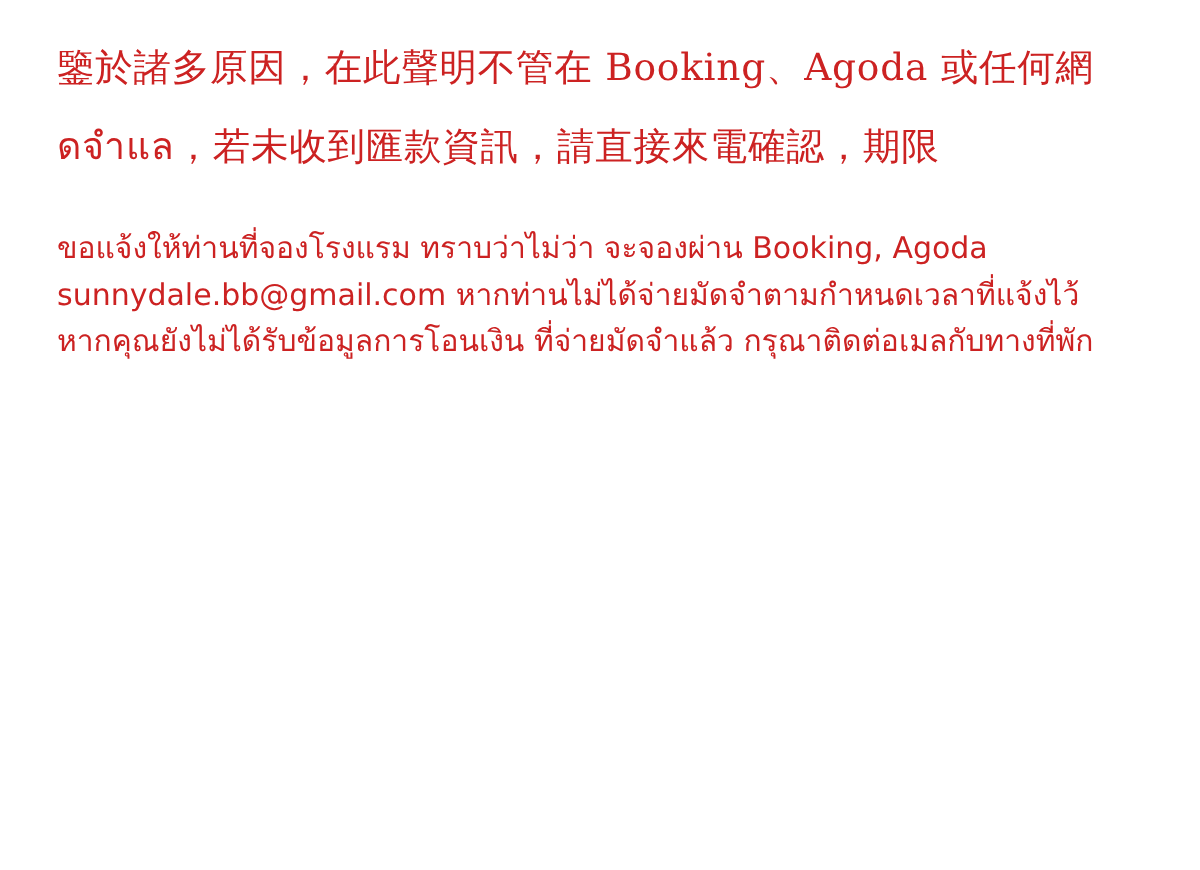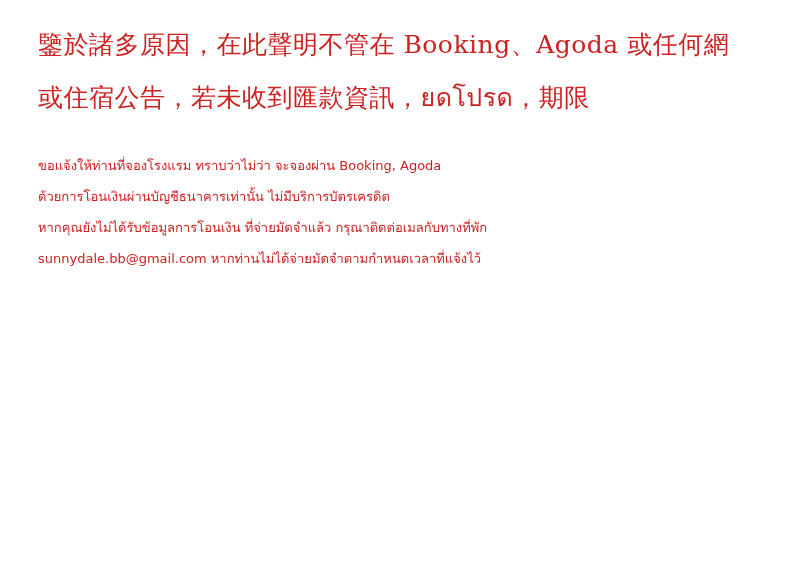--- a/index.html
+++ b/index.html
@@ -32,45 +32,44 @@
     white-space: nowrap;
   }
   .block-zh .bold {
     font-weight: bold;
   }
   .gap {
     height: 26px;
   }
   .block-th {
     color: #cc2222;
-    font-size: 13px;
+    font-size: 20px;
     line-height: 31px;
     font-family: "DejaVu Sans", "Liberation Sans", sans-serif;
   }
   .block-th .ln {
     display: block;
     white-space: nowrap;
   }
 </style>
 </head>
 <body>
 
 <div class="page">
 
   <div class="block-zh">
     <span class="ln">
       <span>鑒於諸多原因，在此聲明不管在 Booking、Agoda 或任何網</span>
     </span>
     <span class="ln">
-      <span>或住宿公告，若未收到匯款資訊，ยดโปรด，期限</span>
+      <span>ดจำแล，若未收到匯款資訊，請直接來電確認，期限</span>
     </span>
   </div>
 
   <div class="gap"></div>
 
   <div class="block-th">
     <span class="ln">ขอแจ้งให้ท่านที่จองโรงแรม ทราบว่าไม่ว่า จะจองผ่าน Booking, Agoda</span>
-    <span class="ln">ด้วยการโอนเงินผ่านบัญชีธนาคารเท่านั้น ไม่มีบริการบัตรเครดิต</span>
+    <span class="ln">sunnydale.bb@gmail.com   หากท่านไม่ได้จ่ายมัดจำตามกำหนดเวลาที่แจ้งไว้</span>
     <span class="ln">หากคุณยังไม่ได้รับข้อมูลการโอนเงิน  ที่จ่ายมัดจำแล้ว  กรุณาติดต่อเมลกับทางที่พัก</span>
-    <span class="ln">sunnydale.bb@gmail.com   หากท่านไม่ได้จ่ายมัดจำตามกำหนดเวลาที่แจ้งไว้</span>
   </div>
 
 </div>
 
 </body></html>

